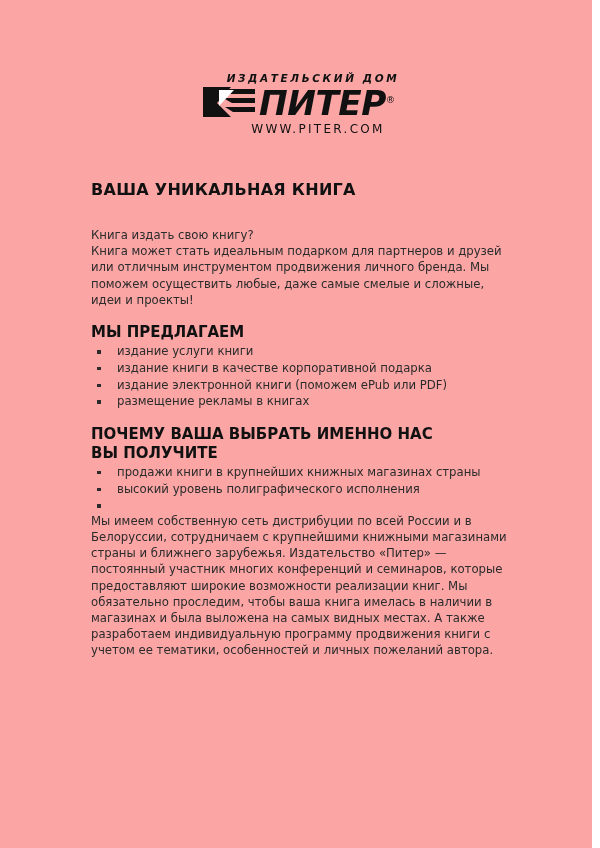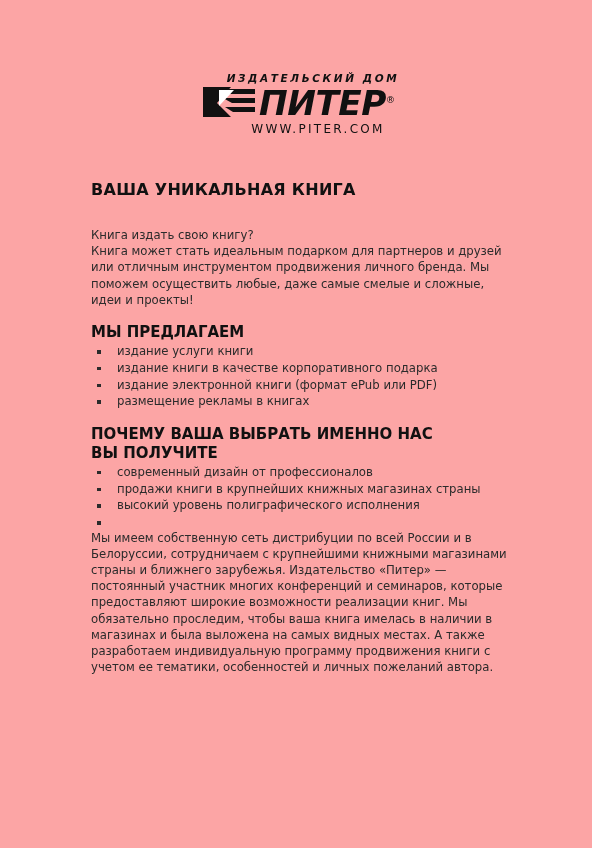--- a/index.html
+++ b/index.html
@@ -175,31 +175,31 @@
 
     <p class="para">
       <span>Книга издать свою книгу?</span><br>
       <span>Книга может стать идеальным подарком для партнеров и друзей или отличным инструментом продвижения личного бренда. Мы поможем осуществить любые, даже самые смелые и сложные, идеи и проекты!</span>
     </p>
 
     <h2 class="section-heading">МЫ ПРЕДЛАГАЕМ</h2>
     <ul class="bullets">
       <li><span class="sq"></span><span>издание услуги книги</span></li>
       <li><span class="sq"></span></li>
-      <li><span class="sq"></span><span>издание книги в качестве корпоративного подарка</span></li>
-      <li><span class="sq"></span><span>издание электронной книги (формат ePub или PDF)</span></li>
+      <li><span class="sq"></span><span>издание книги в качестве корпоративной подарка</span></li>
+      <li><span class="sq"></span><span>издание электронной книги (поможем ePub или PDF)</span></li>
       <li><span class="sq"></span><span>размещение рекламы в книгах</span></li>
     </ul>
 
     <h2 class="section-heading">ПОЧЕМУ ВАША ВЫБРАТЬ ИМЕННО НАС</h2>
 
     <h2 class="section-heading">ВЫ ПОЛУЧИТЕ</h2>
     <ul class="bullets">
       <li><span class="sq"></span></li>
-      <li><span class="sq"></span><span>современный дизайн от профессионалов</span></li>
+      <li><span class="sq"></span></li>
       <li><span class="sq"></span><span>продажи книги в крупнейших книжных магазинах страны</span></li>
       <li><span class="sq"></span><span>высокий уровень полиграфического исполнения</span></li>
       <li><span class="sq"></span></li>
     </ul>
 
     <p class="para">Мы имеем собственную сеть дистрибуции по всей России и в Белоруссии, сотрудничаем с крупнейшими книжными магазинами страны и ближнего зарубежья. Издательство «Питер» — постоянный участник многих конференций и семинаров, которые предоставляют широкие возможности реализации книг. Мы обязательно проследим, чтобы ваша книга имелась в наличии в магазинах и была выложена на самых видных местах. А также разработаем индивидуальную программу продвижения книги с учетом ее тематики, особенностей и личных пожеланий автора.</p>
 
   </div>
 </div>
 

